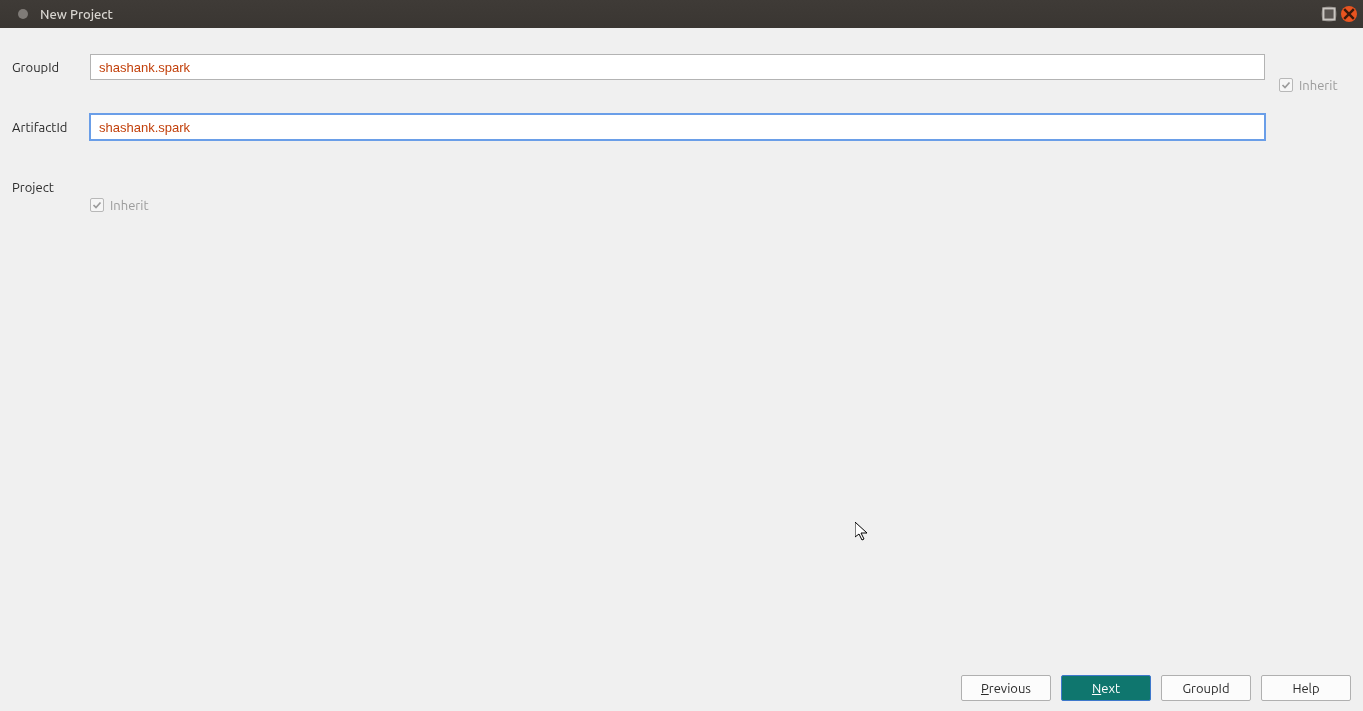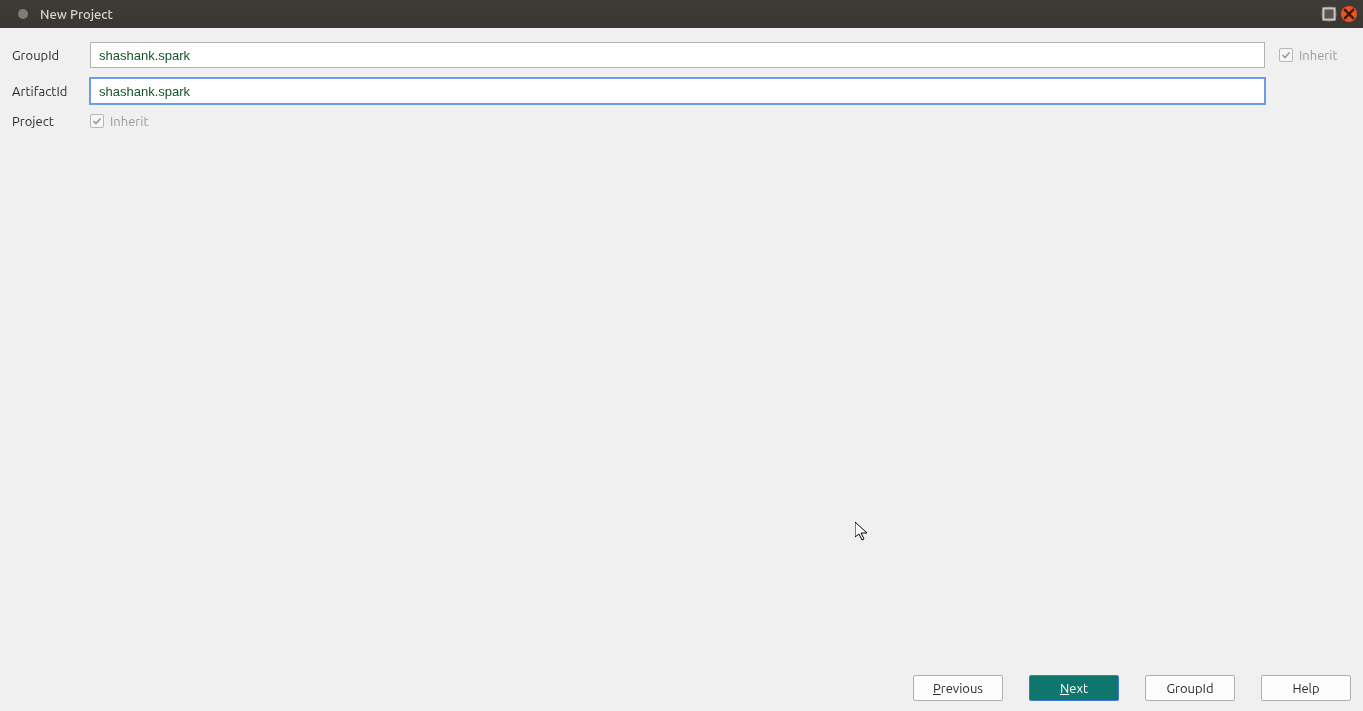--- a/index.html
+++ b/index.html
@@ -60,52 +60,53 @@
     flex: 1;
     margin-right: 14px;
   }
   .row input.text {
     width: 100%;
     height: 26px;
     border: 1px solid #b3b3b3;
     background: #ffffff;
     padding: 0 8px;
     font-size: 13px;
-    color: #14532d;
+    color: #c2410c;
     outline: none;
   }
   .row input.text.focused {
     border: 1px solid #6a9ee8;
     box-shadow: 0 0 0 1px #6a9ee8;
   }
   .inherit {
     width: 72px;
     display: flex;
     align-items: center;
     gap: 6px;
     color: #9b9b9b;
     font-size: 13px;
+    margin-top: 36px;
   }
   .inherit .cb {
     width: 14px; height: 14px;
     border: 1px solid #b8b8b8;
     border-radius: 2px;
     background: #f6f6f6;
     display: flex; align-items: center; justify-content: center;
   }
   .inherit .cb svg { width: 10px; height: 10px; }
   .inherit.spacer { visibility: hidden; }
   .footer {
     height: 46px;
     background: #f0f0f0;
     display: flex;
     align-items: center;
     justify-content: flex-end;
     padding: 0 12px 0 0;
-    gap: 26px;
+    gap: 10px;
   }
   .btn {
     min-width: 90px;
     height: 26px;
     border: 1px solid #b0b0b0;
     background: #fcfcfc;
     color: #2b2b2b;
     font-size: 13px;
     display: flex; align-items: center; justify-content: center;
     border-radius: 2px;

